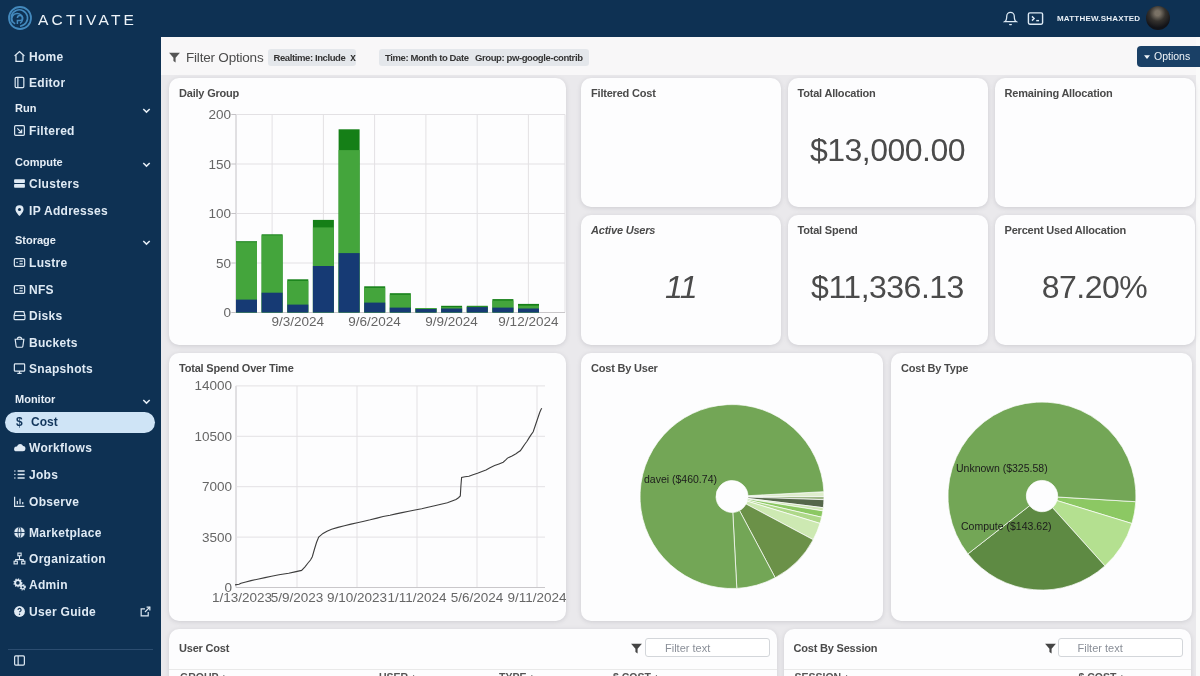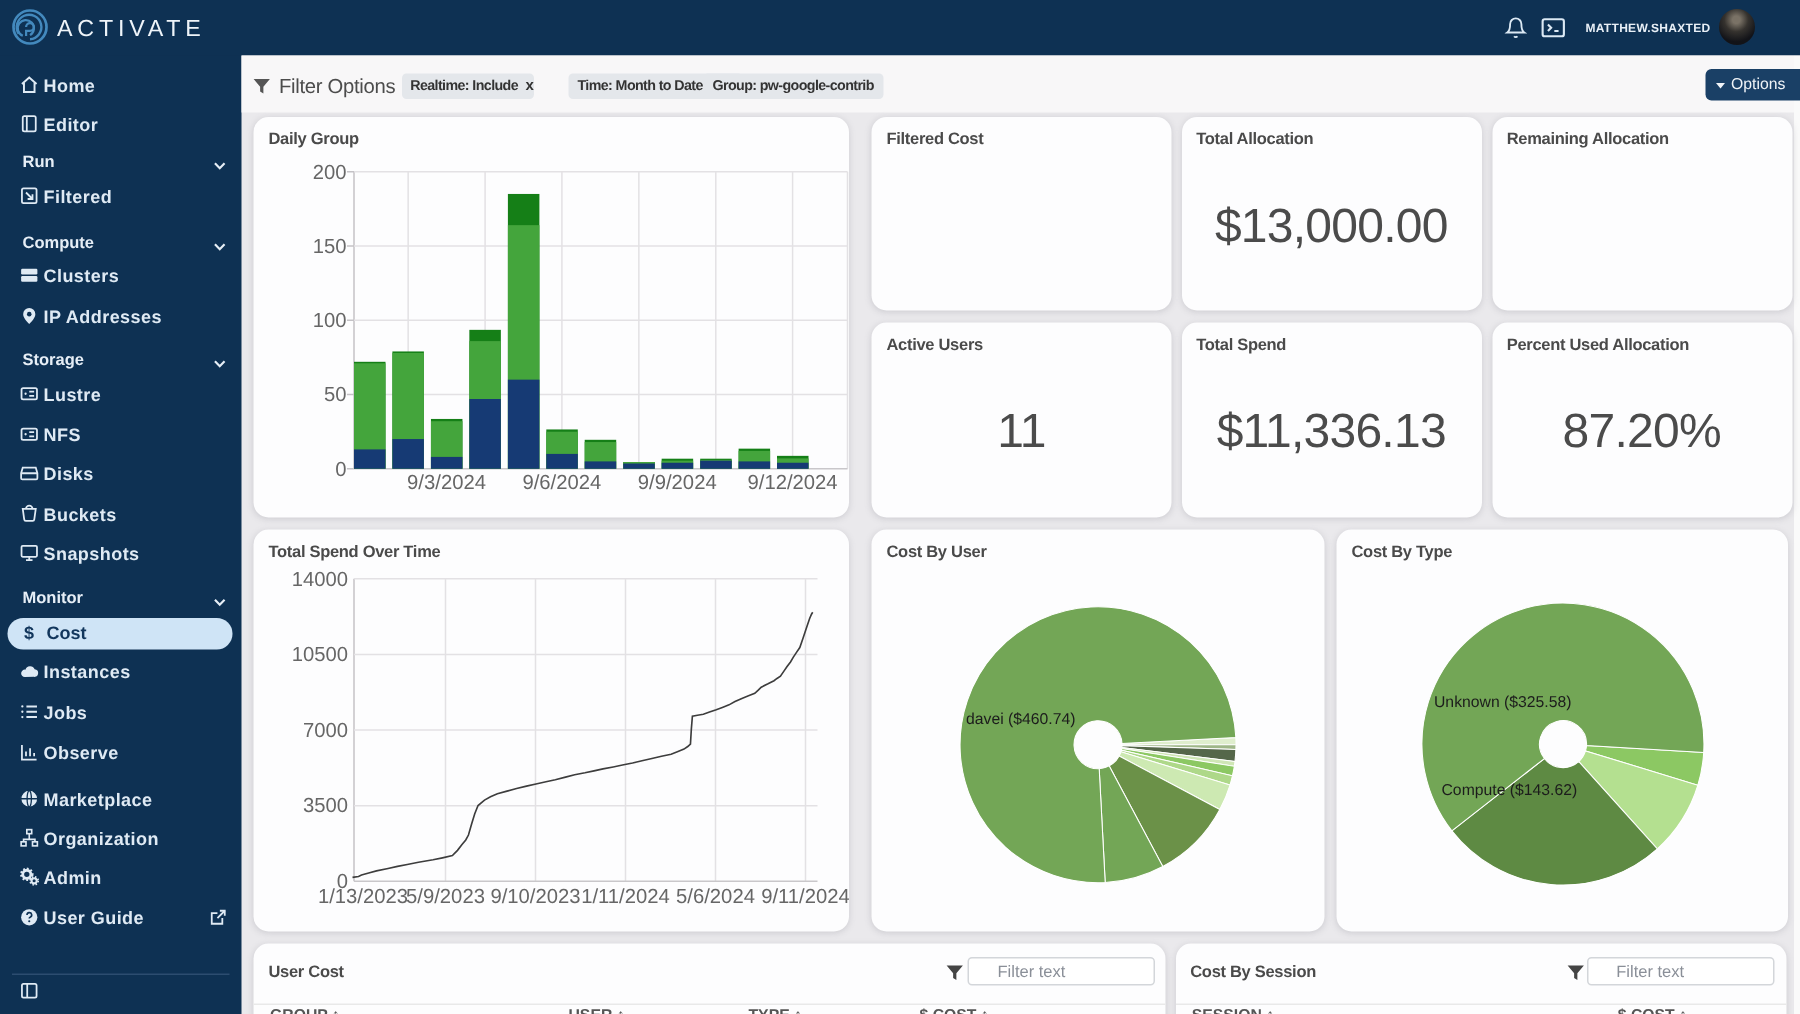--- a/index.html
+++ b/index.html
@@ -136,21 +136,21 @@
   <svg class="chev" style="top:3px;" width="11" height="11" viewBox="0 0 24 24" fill="none" stroke="#e6eef6" stroke-width="3.2">
       <path d="M5 8.5l7 7 7-7"></path>
     </svg></div>
 <div class="abs" style="left:5px;top:411.5px;width:150px;height:21px;background:#cfe4f6;border-radius:11px;"></div>
 <div class="abs" style="left:16px;top:415px;font-size:12px;font-weight:bold;color:#12365c;">$</div>
 <div class="abs" style="left:31px;top:415px;font-size:12px;font-weight:bold;color:#12365c;">Cost</div>
 <div class="mitem" style="top:437px;">
   <svg class="ic" width="13" height="13" viewBox="0 0 24 24" fill="#dfeaf4">
       <path d="M6.5 19a4.5 4.5 0 1 1 .8-8.93A6 6 0 0 1 18.6 9.4 4.3 4.3 0 0 1 17.8 18.9z"></path>
     </svg>
-  <span class="tx">Instances</span>
+  <span class="tx">Workflows</span>
   </div>
 <div class="mitem" style="top:464px;">
   <svg class="ic" width="13" height="13" viewBox="0 0 24 24" fill="none" stroke="#dfeaf4" stroke-width="2.4">
       <path d="M8.5 5.5h13M8.5 12h13M8.5 18.5h13"></path>
       <circle cx="3.5" cy="5.5" r="1.4" fill="#dfeaf4" stroke="none"></circle>
       <circle cx="3.5" cy="12" r="1.4" fill="#dfeaf4" stroke="none"></circle>
       <circle cx="3.5" cy="18.5" r="1.4" fill="#dfeaf4" stroke="none"></circle>
     </svg>
   <span class="tx">Jobs</span>
   </div>
@@ -229,21 +229,21 @@
 <div class="card" style="left:581px;top:77.5px;width:200px;height:129.5px;">
     <div class="ctitle">Filtered Cost</div>
   </div>
 <div class="card" style="left:787.5px;top:77.5px;width:200px;height:129.5px;">
     <div class="ctitle">Total Allocation</div>
     <div class="statval">$13,000.00</div>
   </div>
 <div class="card" style="left:994.5px;top:77.5px;width:200px;height:129.5px;">
     <div class="ctitle">Remaining Allocation</div>
   </div>
-<div class="card" style="left:581px;top:215px;width:200px;height:129.5px;">
+<div class="card" style="left:581px;top:215px;width:200px;height:129.5px;font-style:italic;">
     <div class="ctitle">Active Users</div>
     <div class="statval">11</div>
   </div>
 <div class="card" style="left:787.5px;top:215px;width:200px;height:129.5px;">
     <div class="ctitle">Total Spend</div>
     <div class="statval">$11,336.13</div>
   </div>
 <div class="card" style="left:994.5px;top:215px;width:200px;height:129.5px;">
     <div class="ctitle">Percent Used Allocation</div>
     <div class="statval">87.20%</div>

